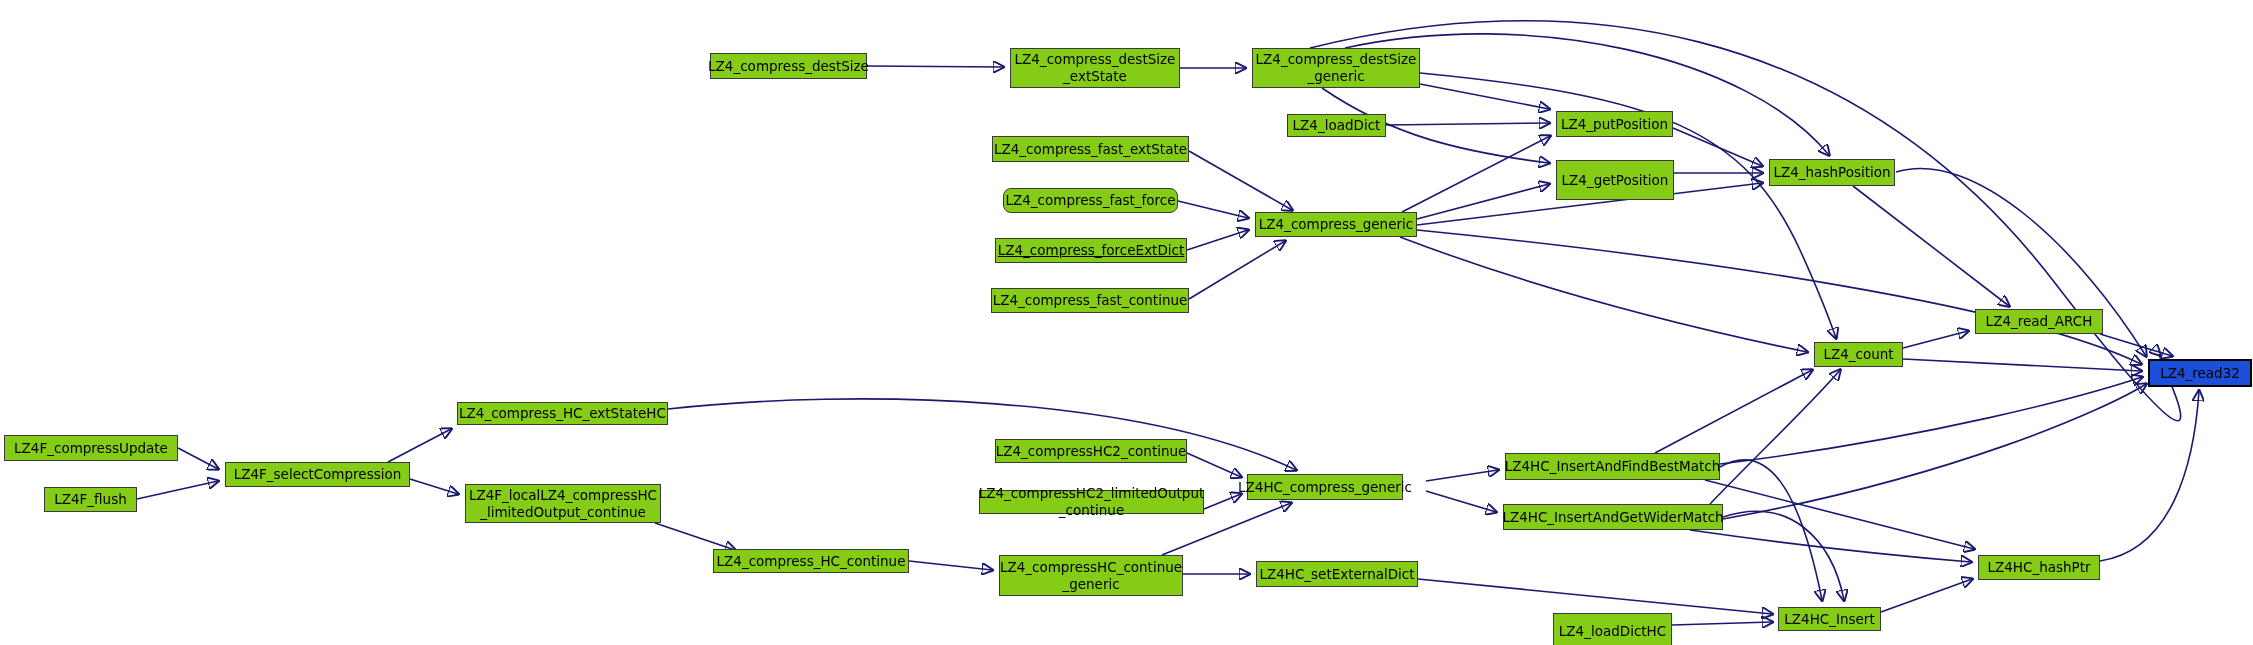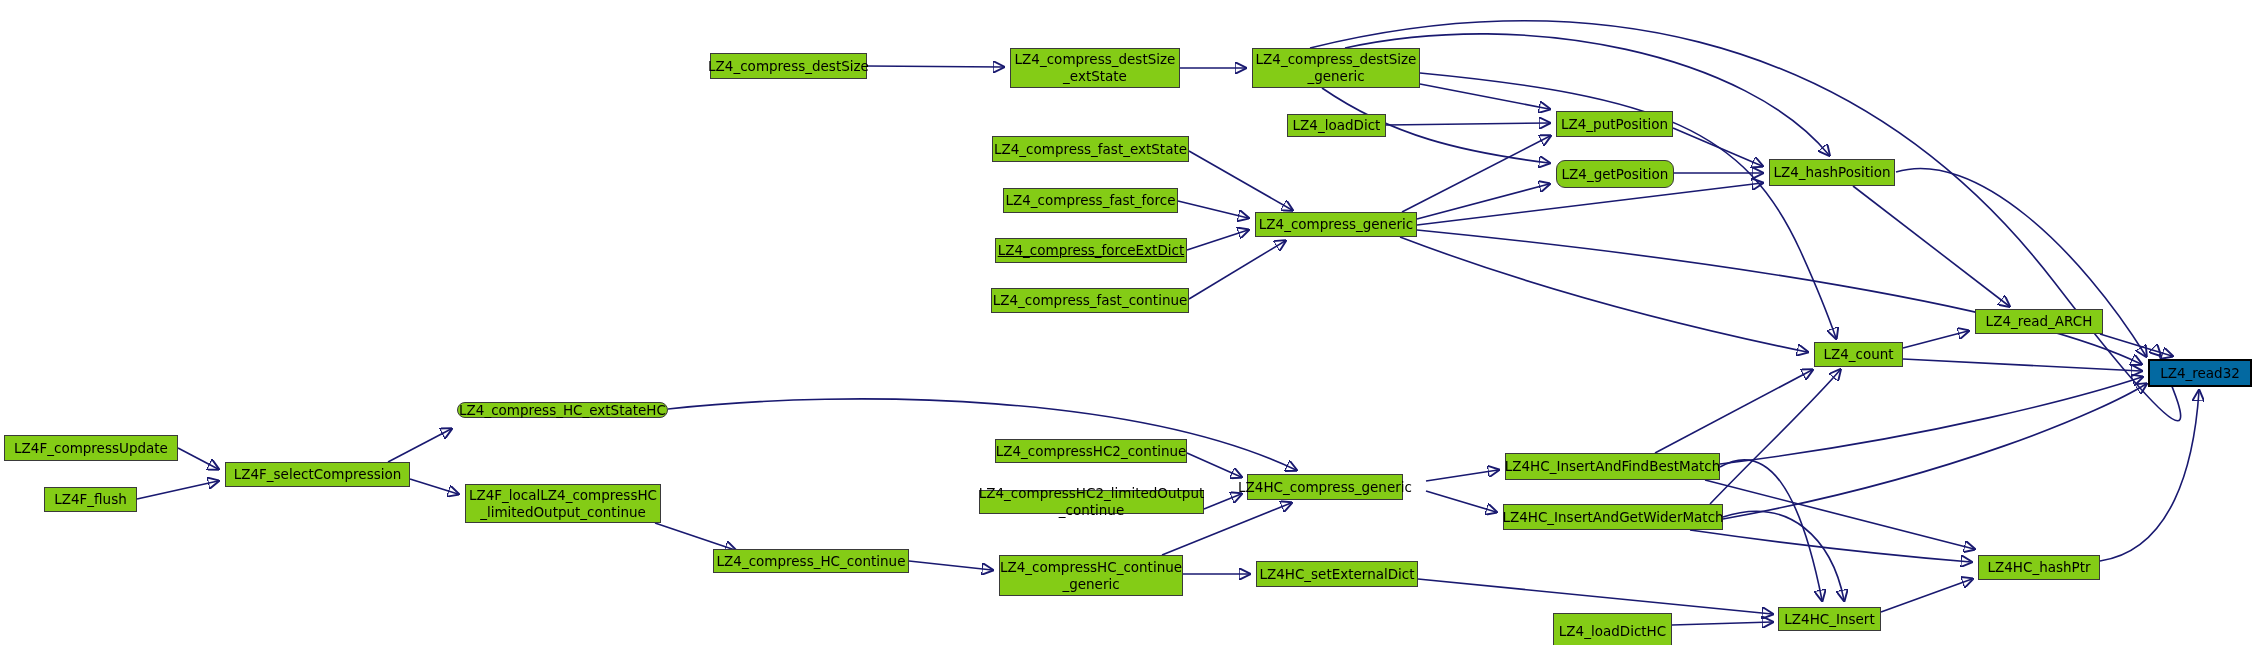--- a/index.html
+++ b/index.html
@@ -18,21 +18,21 @@
     display:flex;align-items:center;justify-content:center;
     text-align:center;
     background:#84cc16;
     border:1.5px solid #3a3a3a;
     color:#000000;
     font-size:13.5px;line-height:17px;
     white-space:pre-line;
     cursor:pointer;
   }
   .node.hl{
-    background:#0369a1;
+    background:#1d4ed8;
     border:2px solid #000000;
   }
 </style>
 </head>
 <body>
 
 <div id="canvas">
   <svg id="edges" viewBox="0 0 2253 645" width="2253" height="645" xmlns="http://www.w3.org/2000/svg">
     <defs>
       <marker id="arrow" viewBox="0 0 10 10" refX="8.5" refY="5" markerWidth="7.5" markerHeight="7.5" orient="auto">
@@ -86,44 +86,44 @@
       <path d="M1690,530 C1830,550 1910,557 1971,562" marker-end="url(#arrow)"></path>
       <path d="M1418,579 L1772,614" marker-end="url(#arrow)"></path>
       <path d="M1672,625 L1772,622" marker-end="url(#arrow)"></path>
       <path d="M1881,612 L1972,579" marker-end="url(#arrow)"></path>
       <path d="M2100,561 C2172,550 2194,465 2199,391" marker-end="url(#arrow)"></path>
     </svg>
   <div id="nodes">
       <div class="node" style="left: 4px; top: 435px; width: 174px; height: 26px;">LZ4F_compressUpdate</div>
       <div class="node" style="left: 44px; top: 487px; width: 93px; height: 25px;">LZ4F_flush</div>
       <div class="node" style="left: 225px; top: 462px; width: 185px; height: 25px;">LZ4F_selectCompression</div>
-      <div class="node" style="left: 457px; top: 402px; width: 211px; height: 16px; border-radius: 10px;">LZ4_compress_HC_extStateHC</div>
+      <div class="node" style="left: 457px; top: 402px; width: 211px; height: 23px;">LZ4_compress_HC_extStateHC</div>
       <div class="node" style="left: 465px; top: 484px; width: 196px; height: 39px;">LZ4F_localLZ4_compressHC
 _limitedOutput_continue</div>
       <div class="node" style="left: 710px; top: 53px; width: 157px; height: 26px;">LZ4_compress_destSize</div>
       <div class="node" style="left: 713px; top: 549px; width: 196px; height: 24px;">LZ4_compress_HC_continue</div>
       <div class="node" style="left: 1010px; top: 48px; width: 170px; height: 40px;">LZ4_compress_destSize
 _extState</div>
       <div class="node" style="left: 992px; top: 136px; width: 197px; height: 26px;">LZ4_compress_fast_extState</div>
-      <div class="node" style="left: 1003px; top: 188px; width: 175px; height: 25px;">LZ4_compress_fast_force</div>
+      <div class="node" style="left: 1003px; top: 188px; width: 175px; height: 25px; border-radius: 8px;">LZ4_compress_fast_force</div>
       <div class="node" style="left: 995px; top: 238px; width: 192px; height: 25px; text-decoration: underline;">LZ4_compress_forceExtDict</div>
       <div class="node" style="left: 991px; top: 288px; width: 198px; height: 25px;">LZ4_compress_fast_continue</div>
       <div class="node" style="left: 995px; top: 439px; width: 192px; height: 24px;">LZ4_compressHC2_continue</div>
       <div class="node" style="left: 979px; top: 490px; width: 225px; height: 24px;">LZ4_compressHC2_limitedOutput
 _continue</div>
       <div class="node" style="left: 999px; top: 555px; width: 184px; height: 41px;">LZ4_compressHC_continue
 _generic</div>
       <div class="node" style="left: 1252px; top: 48px; width: 168px; height: 40px;">LZ4_compress_destSize
 _generic</div>
       <div class="node" style="left: 1287px; top: 114px; width: 99px; height: 23px;">LZ4_loadDict</div>
       <div class="node" style="left: 1255px; top: 212px; width: 162px; height: 25px;">LZ4_compress_generic</div>
       <div class="node" style="left: 1247px; top: 474px; width: 156px; height: 26px;">LZ4HC_compress_generic</div>
       <div class="node" style="left: 1256px; top: 561px; width: 162px; height: 26px;">LZ4HC_setExternalDict</div>
       <div class="node" style="left: 1556px; top: 111px; width: 117px; height: 26px;">LZ4_putPosition</div>
-      <div class="node" style="left: 1556px; top: 160px; width: 118px; height: 28px; border-radius: 9px;">LZ4_getPosition</div>
+      <div class="node" style="left: 1556px; top: 160px; width: 118px; height: 40px;">LZ4_getPosition</div>
       <div class="node" style="left: 1505px; top: 453px; width: 215px; height: 27px;">LZ4HC_InsertAndFindBestMatch</div>
       <div class="node" style="left: 1503px; top: 504px; width: 220px; height: 26px;">LZ4HC_InsertAndGetWiderMatch</div>
       <div class="node" style="left: 1553px; top: 613px; width: 119px; height: 37px;">LZ4_loadDictHC</div>
       <div class="node" style="left: 1769px; top: 159px; width: 126px; height: 27px;">LZ4_hashPosition</div>
       <div class="node" style="left: 1814px; top: 342px; width: 89px; height: 25px;">LZ4_count</div>
       <div class="node" style="left: 1778px; top: 607px; width: 103px; height: 24px;">LZ4HC_Insert</div>
       <div class="node" style="left: 1975px; top: 309px; width: 128px; height: 25px;">LZ4_read_ARCH</div>
       <div class="node" style="left: 1978px; top: 555px; width: 122px; height: 25px;">LZ4HC_hashPtr</div>
       <div class="node hl" style="left: 2148px; top: 359px; width: 104px; height: 28px;">LZ4_read32</div>
     </div>

